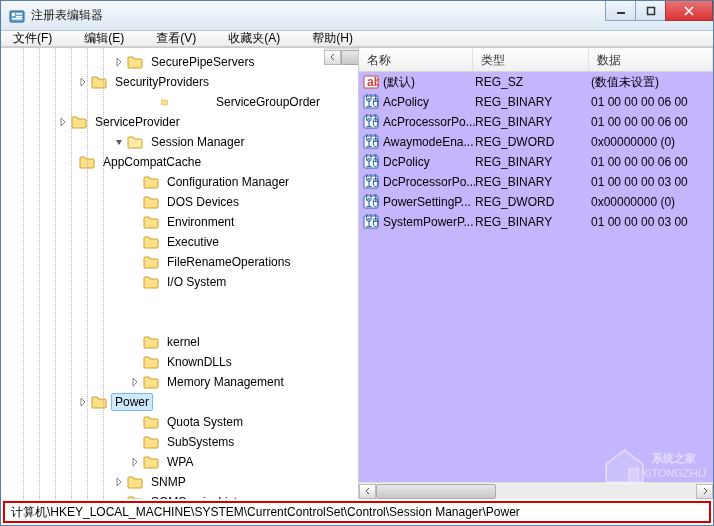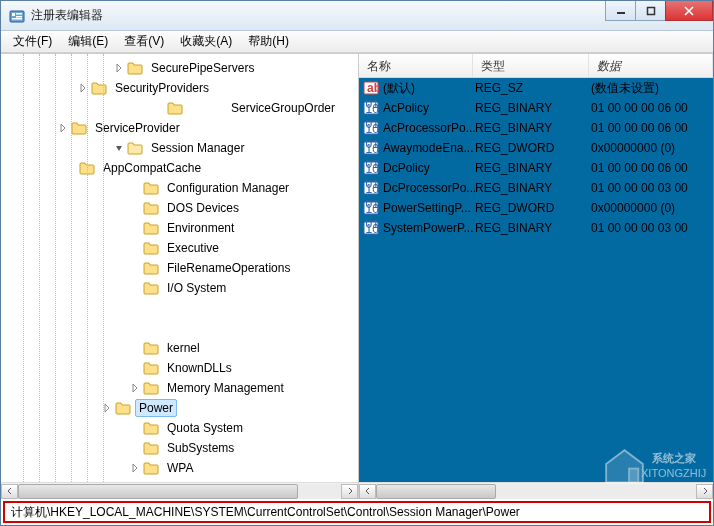--- a/index.html
+++ b/index.html
@@ -7,38 +7,38 @@
 .window { width: 714px; height: 526px; border: 1px solid #5a7ea3; background: #fff; display: flex; flex-direction: column; position: relative; }
 .titlebar { height: 30px; background: linear-gradient(to bottom, #f6f9fc, #dde8f3); display: flex; align-items: center; justify-content: space-between; border-bottom: 1px solid #b9c8d8; gap: 8px; }
 .title-left { display: flex; align-items: center; gap: 6px; padding-left: 8px; }
 .title-text { color: #1a1a1a; }
 .app-icon { width: 16px; height: 16px; }
 .win-btns { display: flex; height: 100%; }
 .win-btn { width: 30px; height: 20px; margin-top: 0; display: flex; align-items: center; justify-content: center; border: 1px solid #8aa2bb; border-top: none; background: linear-gradient(to bottom, #eef5fc, #d6e4f2); }
 .win-btn.min, .win-btn.max { border-right: none; }
 .win-btn.close { width: 48px; background: linear-gradient(to bottom, #e57373, #d33); border-color: #a33; }
 .win-btn.close svg line { stroke: #fff; }
-.menubar { height: 22px; background: linear-gradient(to bottom, #fdfdfd, #ececec); border-bottom: 1px solid #d0d0d0; display: flex; align-items: center; padding: 0 6px; gap: 4px; }
+.menubar { height: 16px; background: linear-gradient(to bottom, #fdfdfd, #ececec); border-bottom: 1px solid #d0d0d0; display: flex; align-items: center; padding: 0 6px; gap: 20px; }
 .menu-item { padding: 2px 6px; color: #000; cursor: default; }
 .content { flex: 1; display: flex; overflow: hidden; border-top: 1px solid #ccc; }
-.tree-pane { width: 358px; border-right: 1px solid #ccc; background: #fff; overflow: hidden; display: flex; flex-direction: column; }
+.tree-pane { width: 358px; border-right: 1px solid #ccc; background: #fff; overflow: hidden; display: flex; flex-direction: row; }
 .tree-scroll { flex: 1; overflow: hidden; position: relative; padding-top: 4px; }
 .tree-lines { position: absolute; top: 0; left: 0; bottom: 0; pointer-events: none; }
 .vline { position: absolute; top: 0; bottom: 0; width: 1px; border-left: 1px dotted #bbb; }
 .tree-node { height: 20px; display: flex; align-items: center; white-space: nowrap; }
 .expander { width: 12px; height: 12px; margin-right: 2px; display: flex; align-items: center; justify-content: center; }
 .folder-icon { width: 16px; height: 14px; margin-right: 4px; }
 .node-label { padding: 1px 3px; border: 1px solid transparent; }
 .node-label.selected { background: #cde8ff; border: 1px solid #7cbaeb; border-radius: 2px; }
-.list-pane { flex: 1; background: #0369a1; display: flex; flex-direction: column; overflow: hidden; }
+.list-pane { flex: 1; background: #c4b5fd; display: flex; flex-direction: column; overflow: hidden; }
 .list-header { height: 24px; display: flex; background: linear-gradient(to bottom, #fff, #f0f0f0); border-bottom: 1px solid #d5d5d5; }
 .list-header .col { padding: 4px 8px; border-right: 1px solid #e2e2e2; color: #333; }
 .col-name { width: 114px; }
 .col-type { width: 116px; }
-.col-data { flex: 1; font-style: italic; }
+.col-data { flex: 1; }
 .list-body { flex: 1; overflow: hidden; }
 .list-row { height: 20px; display: flex; align-items: center; padding-left: 4px; }
 .list-row .cell { overflow: hidden; text-overflow: ellipsis; white-space: nowrap; padding-right: 6px; }
 .list-row .c-name { width: 112px; display: flex; align-items: center; gap: 4px; }
 .list-row .c-type { width: 116px; }
 .list-row .c-data { flex: 1; }
 .val-icon { width: 16px; height: 16px; flex-shrink: 0; }
 .h-scroll { height: 17px; background: #f0f0f0; border-top: 1px solid #ddd; display: flex; align-items: center; }
 .sb-btn { width: 17px; height: 15px; background: linear-gradient(to bottom, #fff, #ddd); border: 1px solid #bbb; display: flex; align-items: center; justify-content: center; }
 .sb-track { flex: 1; height: 15px; background: #ececec; position: relative; }
@@ -221,21 +221,21 @@
             <span class="expander">
     <svg width="10" height="10" viewBox="0 0 10 10">
       <path d="M3 1 L7 5 L3 9 Z" fill="none" stroke="#888"></path>
     </svg>
             </span>
             <svg class="folder-icon" viewBox="0 0 16 14">
     <path d="M1 3 L1 12 Q1 13 2 13 L14 13 Q15 13 15 12 L15 5 Q15 4 14 4 L7 4 L6 2 L2 2 Q1 2 1 3 Z" fill="#ffe08a" stroke="#c9a227"></path>
   </svg>
             <span class="node-label">Memory Management</span>
           </div>
-          <div class="tree-node" style="padding-left: 56px; margin-left: 44px;">
+          <div class="tree-node" style="padding-left: 76px;">
             <span class="expander">
     <svg width="10" height="10" viewBox="0 0 10 10">
       <path d="M3 1 L7 5 L3 9 Z" fill="none" stroke="#888"></path>
     </svg>
             </span>
             <svg class="folder-icon" viewBox="0 0 16 14">
     <path d="M1 3 L1 12 Q1 13 2 13 L14 13 Q15 13 15 12 L15 5 Q15 4 14 4 L7 4 L6 2 L2 2 Q1 2 1 3 Z" fill="#ffe08a" stroke="#c9a227"></path>
   </svg>
             <span class="node-label selected">Power</span>
           </div>

